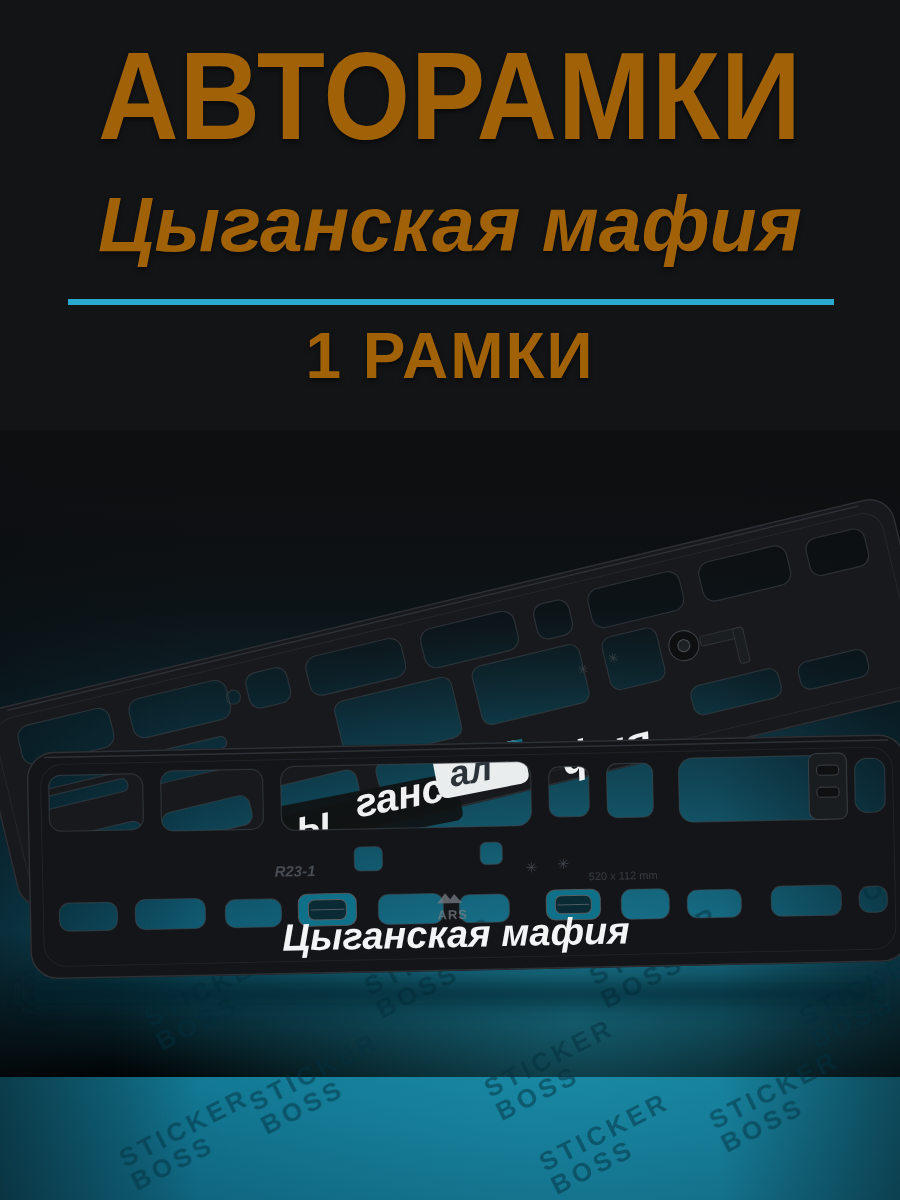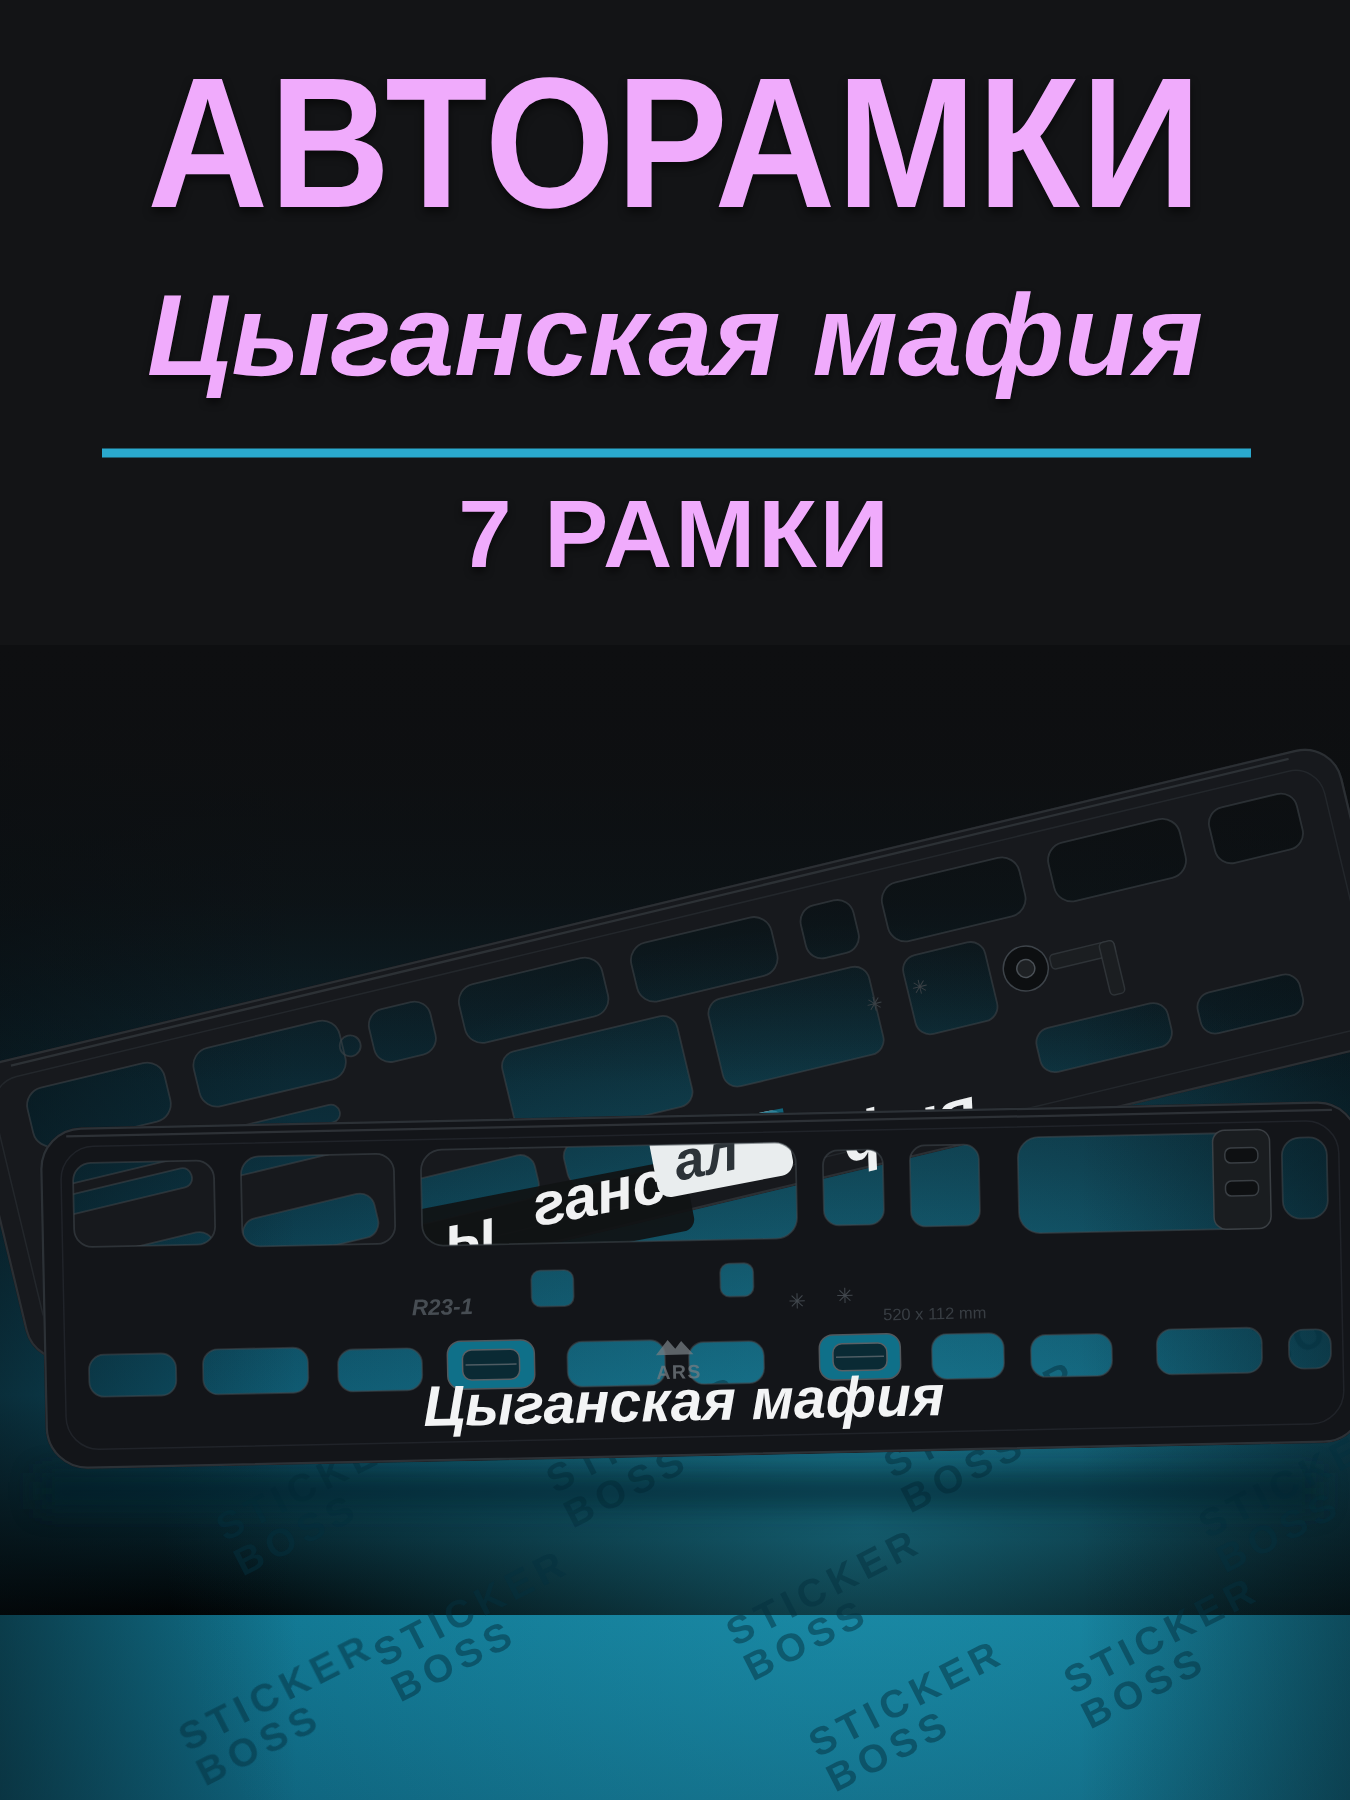--- a/index.html
+++ b/index.html
@@ -1,21 +1,21 @@
 <!DOCTYPE html>
 <html><head>
 <meta charset="utf-8">
 <style>
   html,body{margin:0;padding:0}
   body{
     width:900px;height:1200px;position:relative;overflow:hidden;
     background:#131416;
     font-family:"Liberation Sans",sans-serif;
   }
-  .header{position:absolute;top:0;left:0;width:900px;height:430px;color:#f0abfc;text-align:center}
+  .header{position:absolute;top:0;left:0;width:900px;height:430px;color:#a16207;text-align:center}
   .title{
     position:absolute;top:34px;left:0;width:100%;margin:0;
     font-size:124px;font-weight:bold;line-height:1;letter-spacing:1px;
     transform:scaleX(.9);transform-origin:center;
     text-shadow:0 3px 6px rgba(0,0,0,.55);
   }
   .subtitle{
     position:absolute;top:186px;left:0;width:100%;margin:0;
     font-size:77px;font-weight:bold;font-style:italic;line-height:1;
     text-shadow:0 3px 5px rgba(0,0,0,.5);
@@ -29,21 +29,21 @@
   .scene{position:absolute;top:430px;left:0;display:block}
   .scene text{font-family:"Liberation Sans",sans-serif}
 </style>
 </head>
 <body>
 
 <div class="header">
   <h1 class="title">АВТОРАМКИ</h1>
   <h2 class="subtitle">Цыганская мафия</h2>
   <div class="divider"></div>
-  <h3 class="count">7 РАМКИ</h3>
+  <h3 class="count">1 РАМКИ</h3>
 </div>
 
 <svg class="scene" width="900" height="770" viewBox="0 0 900 770">
   <defs>
     <linearGradient id="gBase" x1="0" y1="0" x2="0" y2="1">
       <stop offset="0" stop-color="#0a0c0d"></stop>
       <stop offset=".22" stop-color="#0b161b"></stop>
       <stop offset=".45" stop-color="#0c3240"></stop>
       <stop offset=".65" stop-color="#0e556c"></stop>
       <stop offset=".84" stop-color="#11769​1"></stop>

